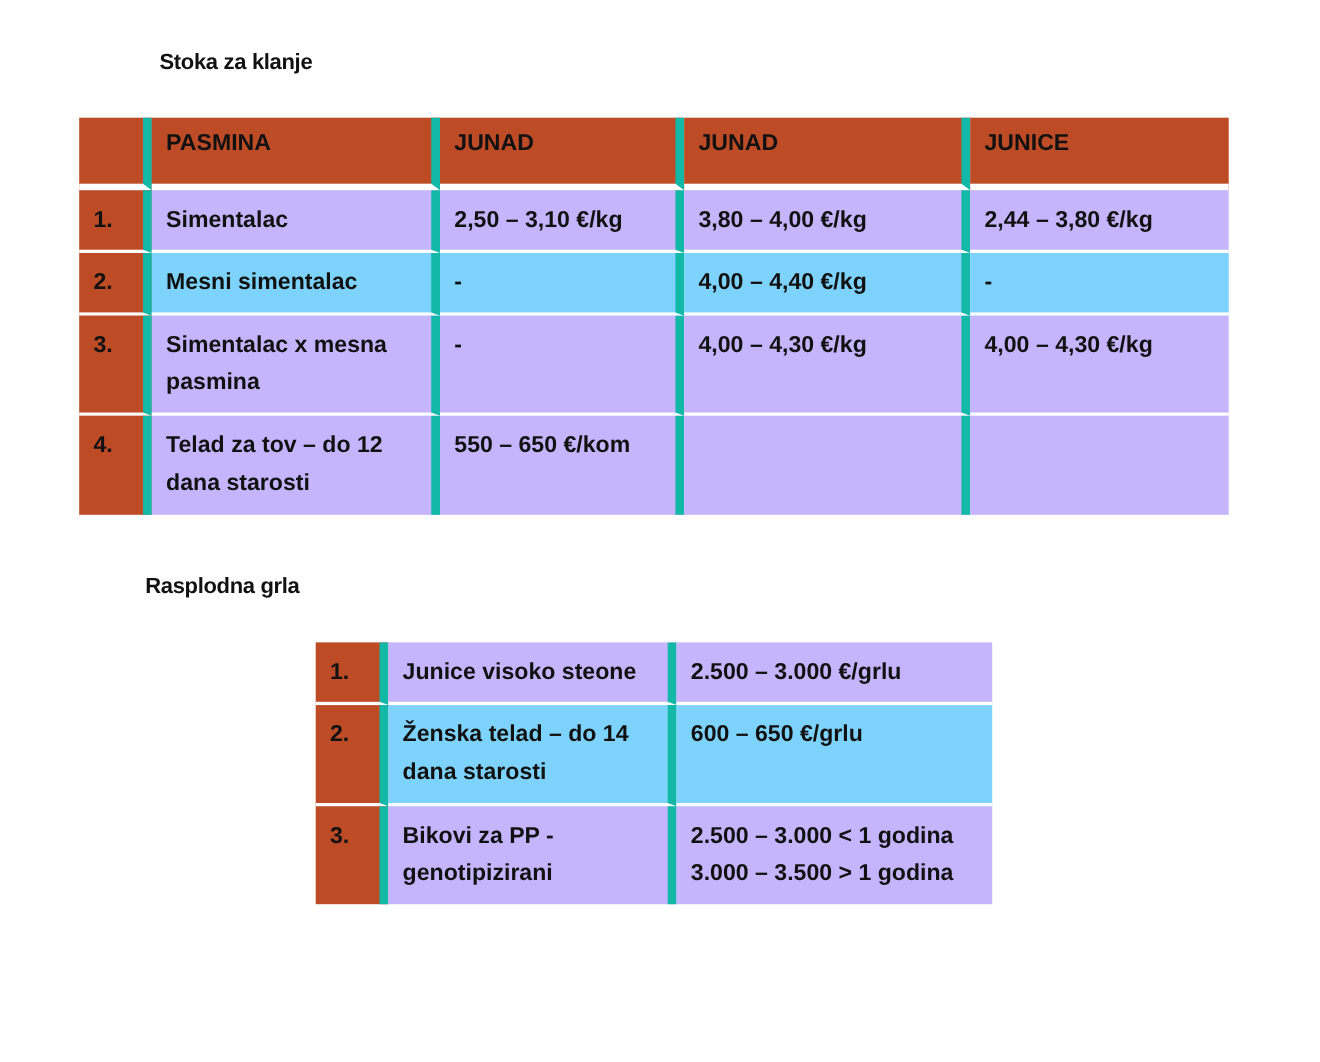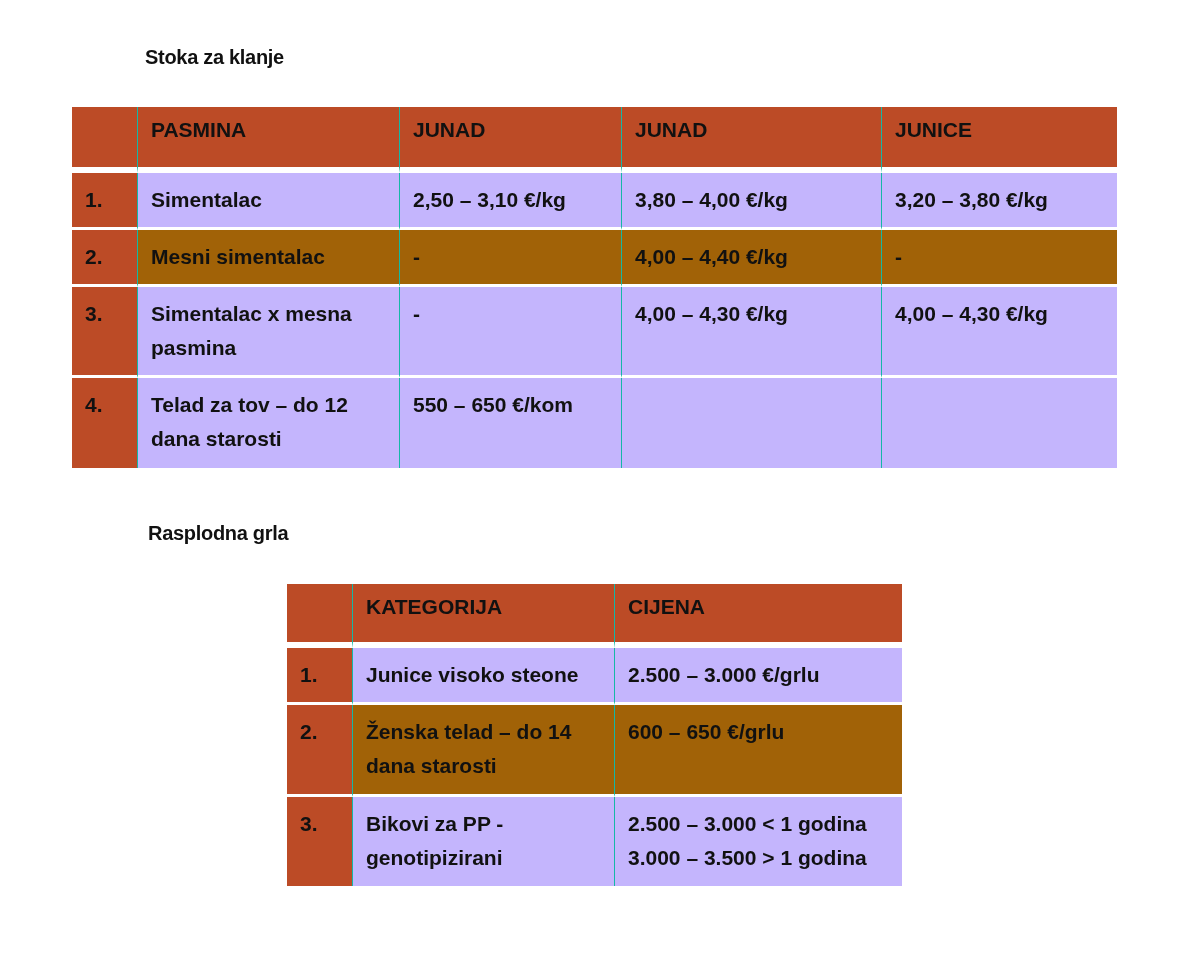--- a/index.html
+++ b/index.html
@@ -24,33 +24,33 @@
     border-spacing: 0;
     table-layout: fixed;
   }
   table.grid td, table.grid th {
     font-size: 21px;
     font-weight: bold;
     text-align: left;
     vertical-align: top;
     padding: 10px 12px 0 13px;
     line-height: 34px;
-    border-right: 1px solid #14b8a6;
+    border-right: 8px solid #14b8a6;
     border-bottom: 3px solid #ffffff;
     box-sizing: border-box;
   }
   table.grid td:last-child, table.grid th:last-child { border-right: none; }
   table.grid tr.head th {
     background: #bc4b26;
     border-bottom: 6px solid #ffffff;
     padding-top: 6px;
   }
   table.grid td.num { background: #bc4b26; }
   table.grid tr.odd td:not(.num) { background: #c4b5fd; }
-  table.grid tr.even td:not(.num) { background: #a16207; margin-left: 40px; }
+  table.grid tr.even td:not(.num) { background: #7dd3fc; margin-left: 40px; }
   table.grid tr:last-child td { border-bottom: none; }
   .line { display: block; }
 </style>
 </head>
 <body>
 
 <h1 class="section-title" style="left:145px; top:46px;">Stoka za klanje</h1>
 
 <table class="grid" style="left:72px; top:107px; width:1045px;">
   <colgroup>
@@ -66,21 +66,21 @@
     <th>PASMINA</th>
     <th>JUNAD</th>
     <th>JUNAD</th>
     <th>JUNICE</th>
   </tr>
   <tr class="odd" style="height:57px">
     <td class="num">1.</td>
     <td>Simentalac</td>
     <td>2,50 – 3,10 €/kg</td>
     <td>3,80 – 4,00 €/kg</td>
-    <td>3,20 – 3,80 €/kg</td>
+    <td>2,44 – 3,80 €/kg</td>
   </tr>
   <tr class="even" style="height:57px">
     <td class="num">2.</td>
     <td>Mesni simentalac</td>
     <td>-</td>
     <td>4,00 – 4,40 €/kg</td>
     <td>-</td>
   </tr>
   <tr class="odd" style="height:91px">
     <td class="num">3.</td>
@@ -92,34 +92,29 @@
   <tr class="odd" style="height:90px">
     <td class="num">4.</td>
     <td>Telad za tov – do 12 dana starosti</td>
     <td>550 – 650 €/kom</td>
     <td></td>
     <td></td>
   </tr>
 </tbody>
   </table>
 
-<h1 class="section-title" style="left:148px; top:522px;">Rasplodna grla</h1>
+<h1 class="section-title" style="left:132px; top:522px;">Rasplodna grla</h1>
 
 <table class="grid" style="left:287px; top:584px; width:615px;">
   <colgroup>
     <col style="width:66px">
       <col style="width:262px">
       <col style="width:287px">
   </colgroup>
   <tbody>
-      <tr class="head" style="height:64px">
-    <th></th>
-    <th>KATEGORIJA</th>
-    <th>CIJENA</th>
-  </tr>
   <tr class="odd" style="height:57px">
     <td class="num">1.</td>
     <td>Junice visoko steone</td>
     <td>
       <span class="line">2.500 – 3.000 €/grlu</span>
     </td>
   </tr>
   <tr class="even" style="height:92px">
     <td class="num">2.</td>
     <td>Ženska telad – do 14 dana starosti</td>

